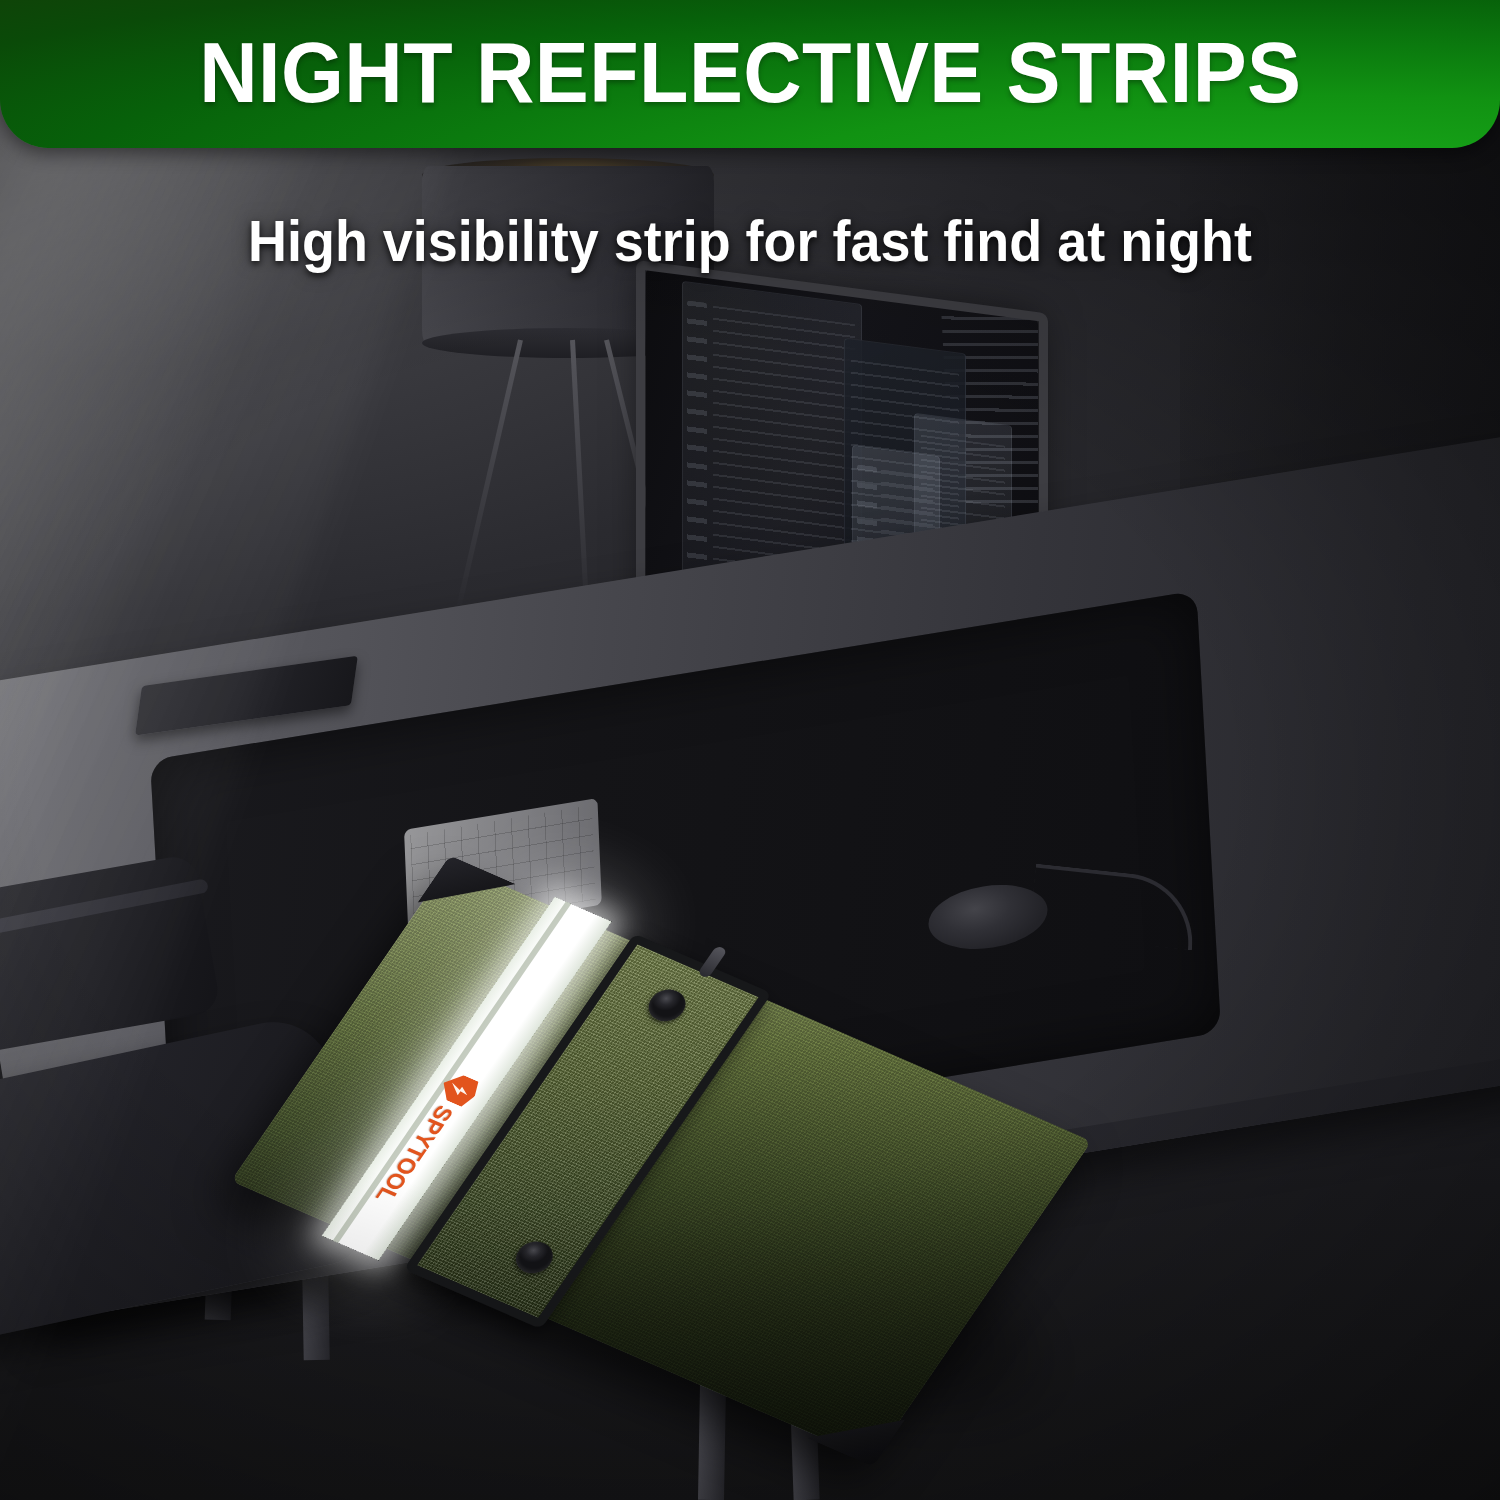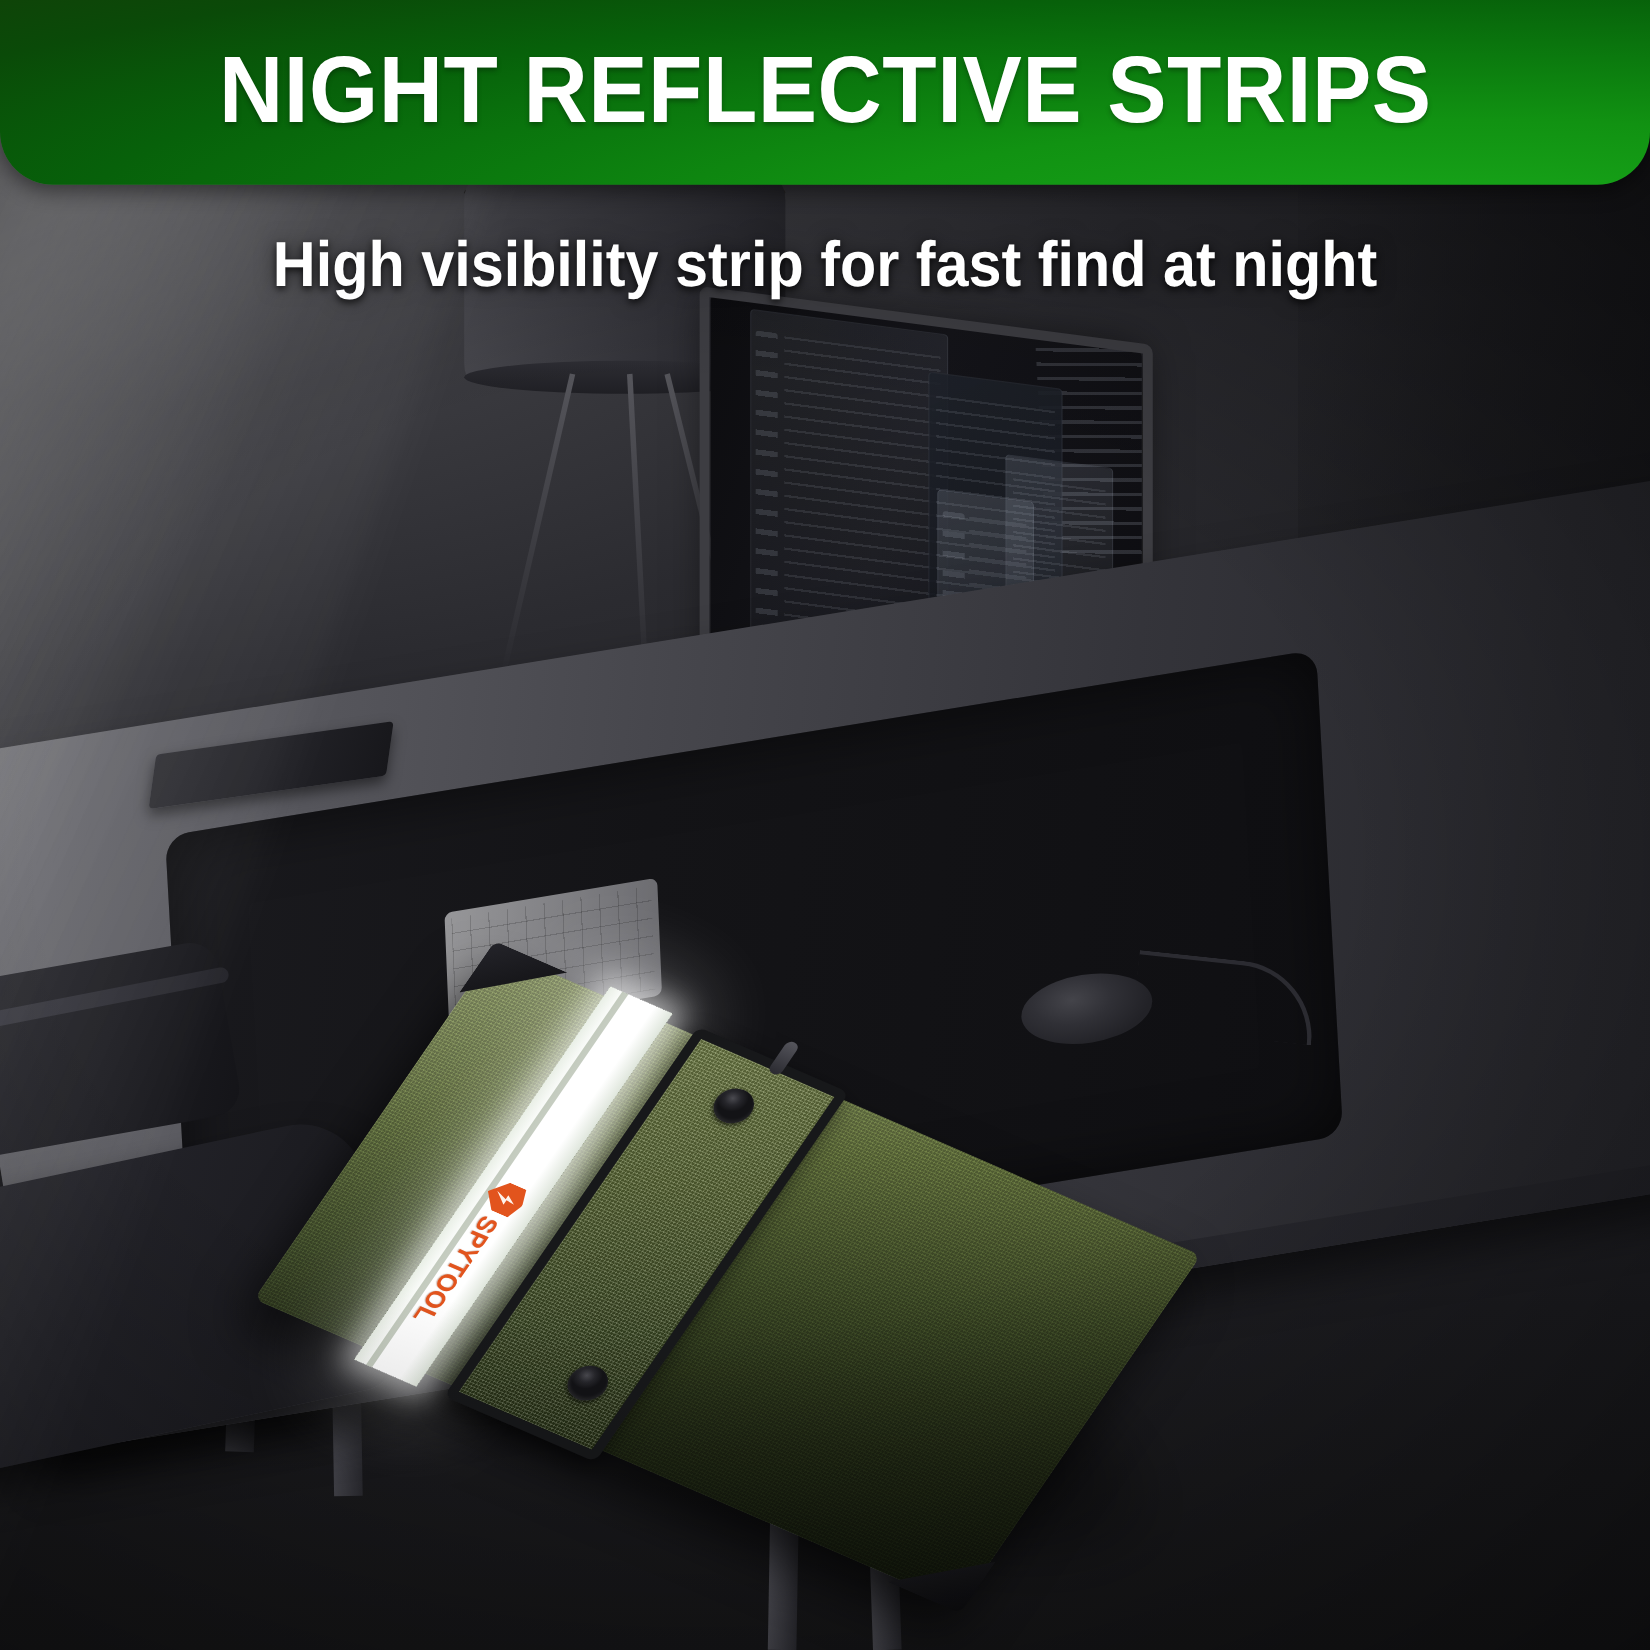--- a/index.html
+++ b/index.html
@@ -457,21 +457,21 @@
     position: absolute; left: 406px; top: 1128px;
     width: 760px; height: 300px;
     background: radial-gradient(50% 50% at 50% 50%, rgba(0,0,0,.72) 0%, rgba(0,0,0,.35) 52%, rgba(0,0,0,0) 80%);
     filter: blur(22px);
     transform: rotate(22deg);
   }
 
   
   .banner {
     position: absolute; left: 0; top: 0;
-    width: 1500px; height: 168px;
+    width: 1500px; height: 148px;
     background:
       radial-gradient(130% 190% at 88% 118%, #18a71a 0%, #119212 28%, #0b7a0e 46%, #07610a 64%, #0a4a08 82%, #123f08 100%);
     border-radius: 0 0 48px 48px;
     z-index: 40;
     display: flex; align-items: center; justify-content: center;
     box-shadow: 0 6px 18px rgba(0,0,0,.45);
   }
   .banner-title {
     color: #ffffff;
     font-size: 86px;

